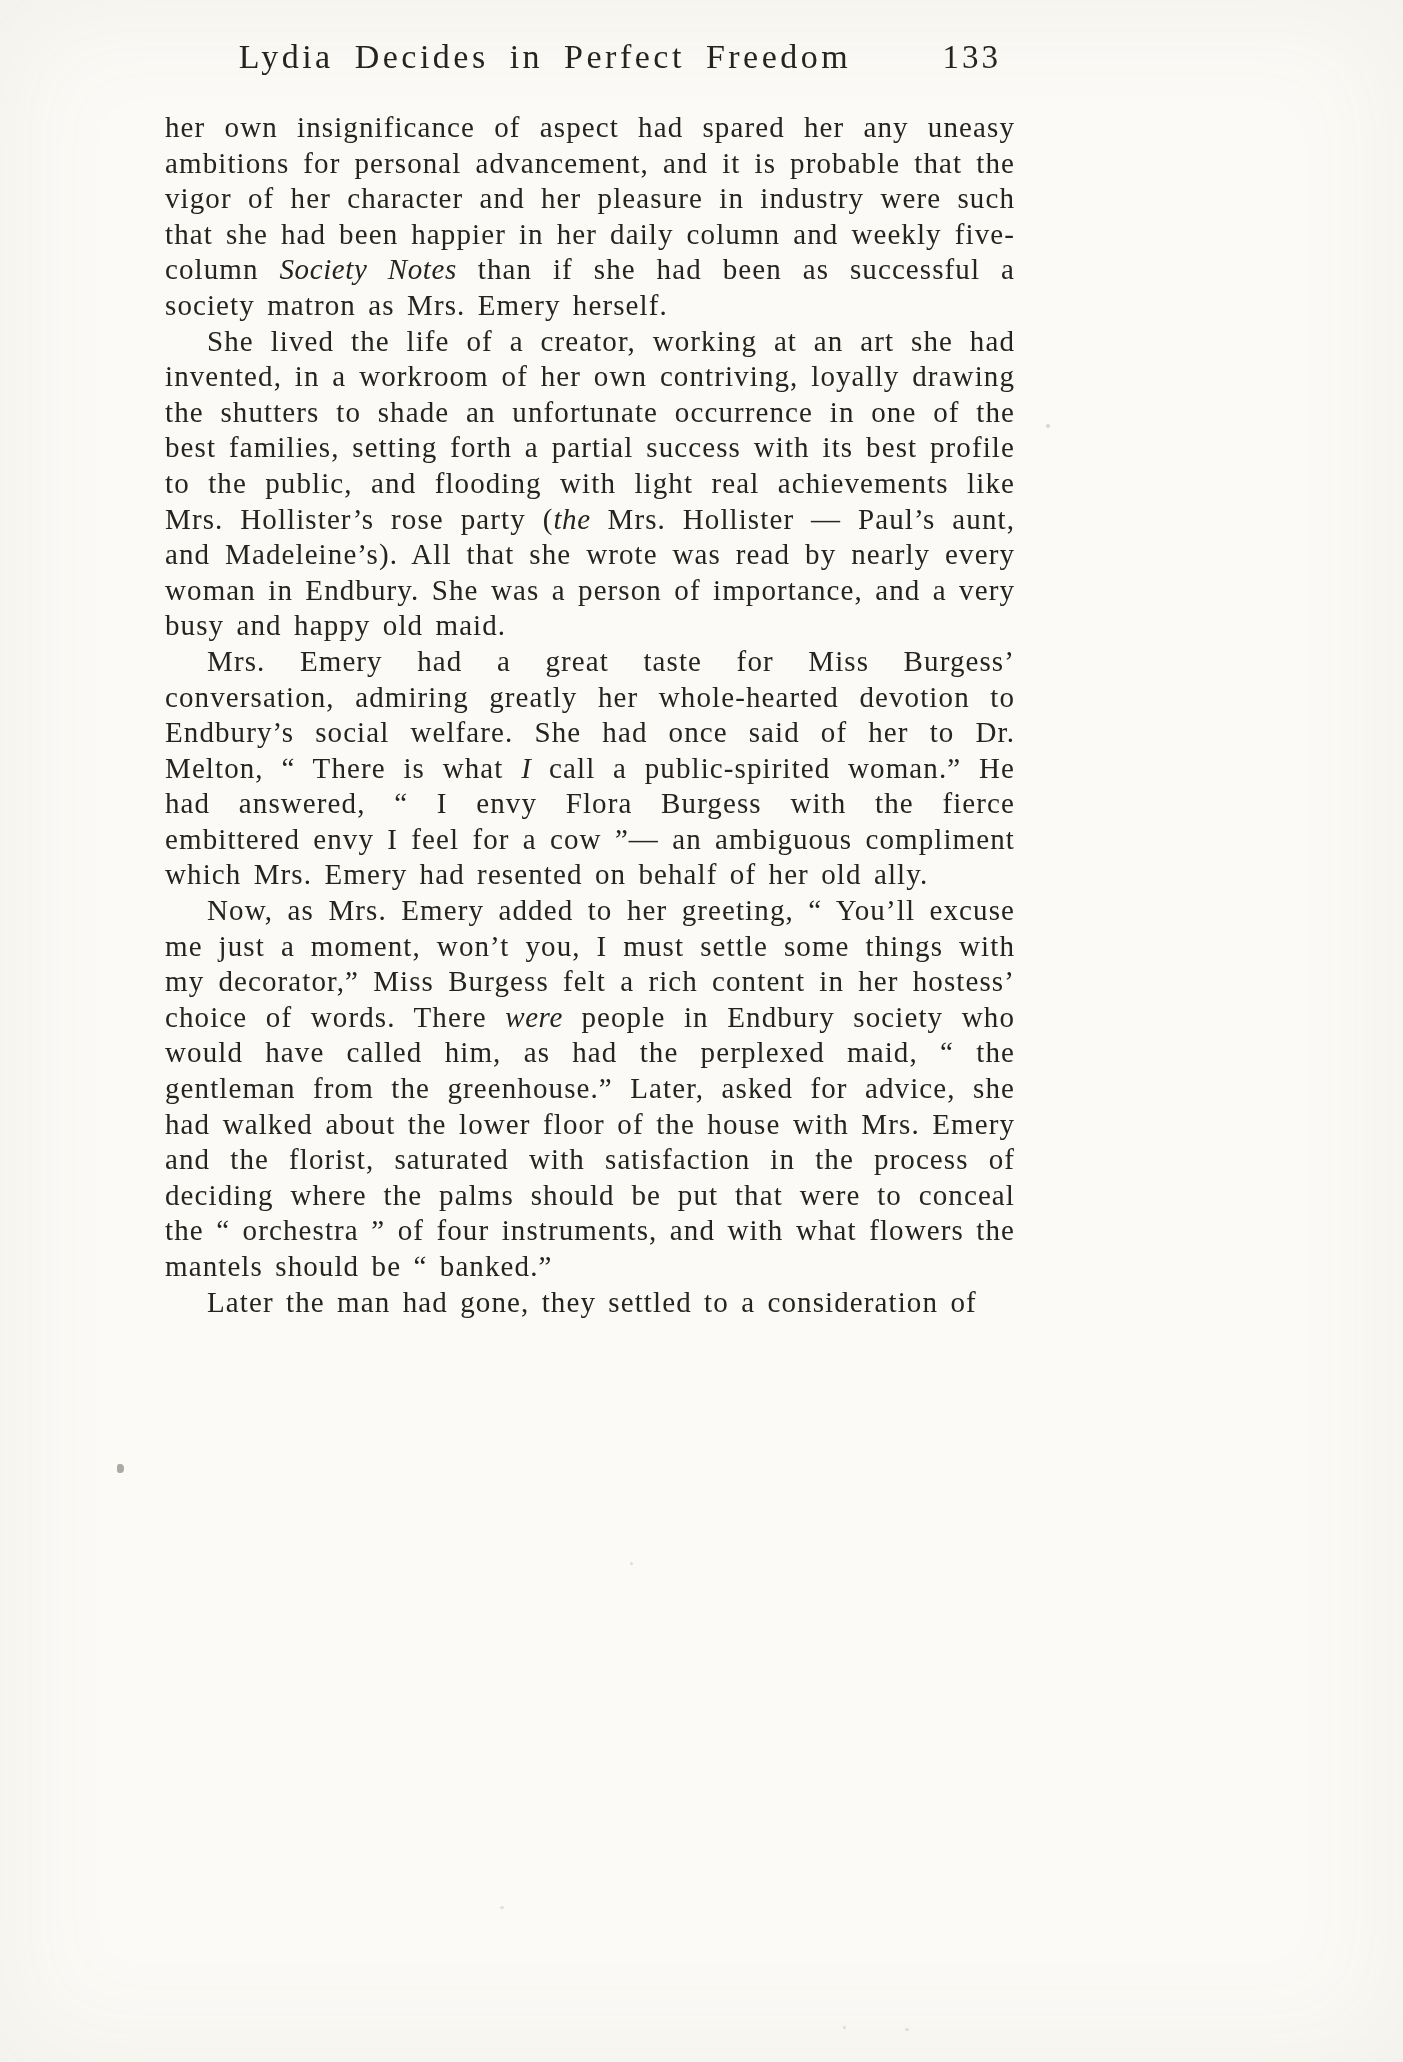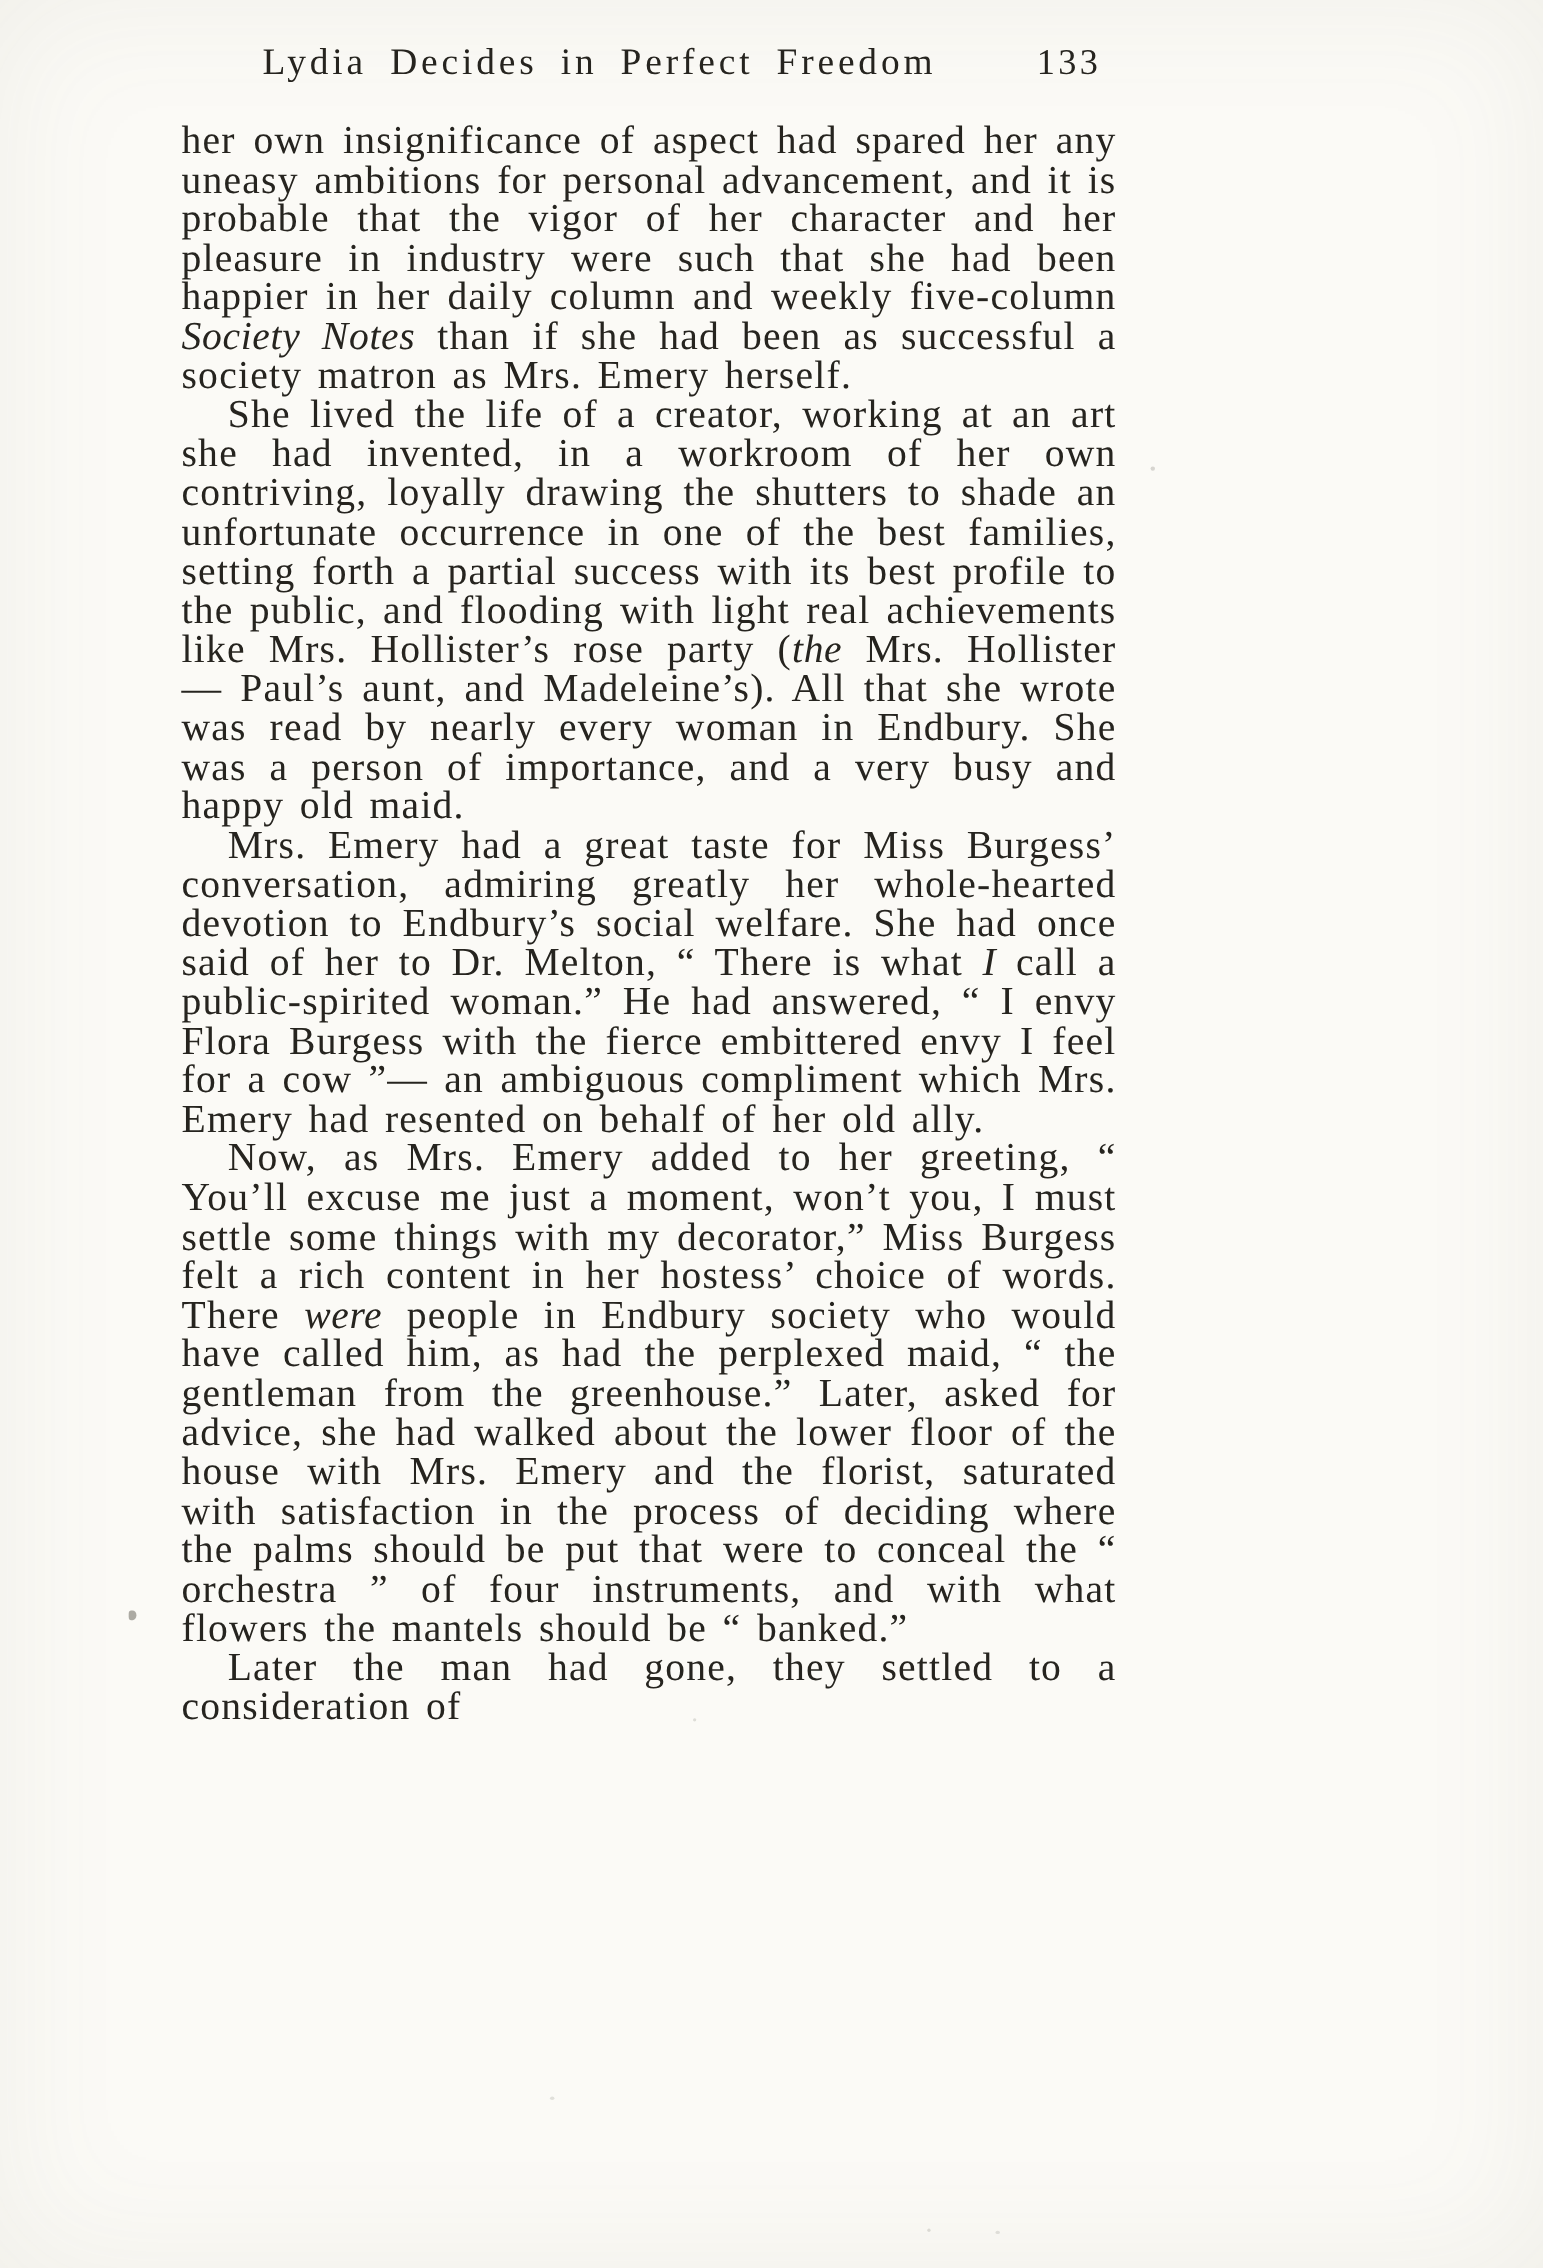--- a/index.html
+++ b/index.html
@@ -42,21 +42,21 @@
   }
   .header .page-number {
     position: absolute;
     right: 14px;
     top: 1px;
     font-size: 33px;
     letter-spacing: 3px;
   }
   .body-text p {
     margin: 0;
-    font-size: 36px;
+    font-size: 29px;
     line-height: 35.6px;
     text-align: justify;
     letter-spacing: 1.1px;
     word-spacing: 4px;
   }
   .body-text p.indent {
     text-indent: 42px;
   }
   .body-text .italic {
     font-style: italic;

